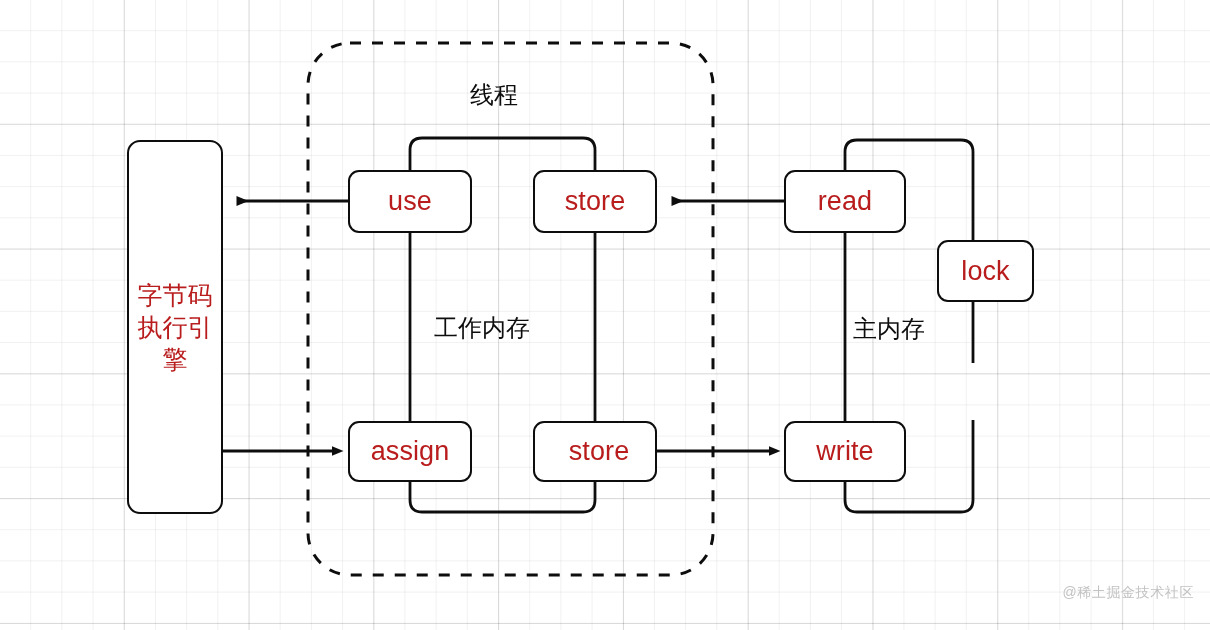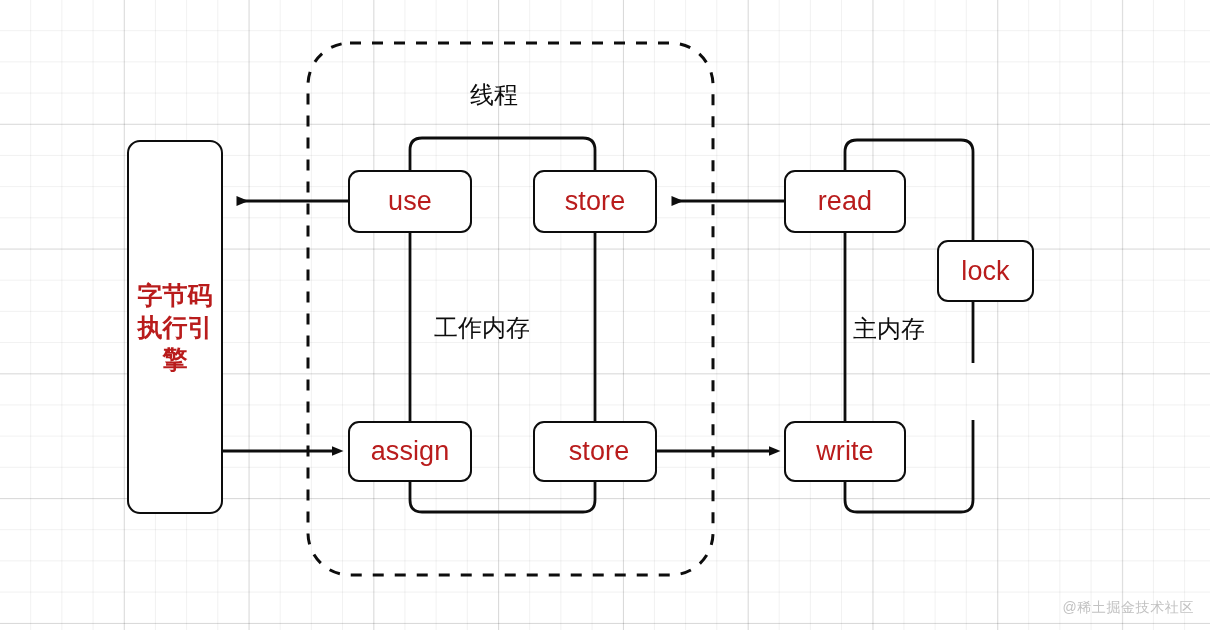--- a/index.html
+++ b/index.html
@@ -61,21 +61,21 @@
     position: absolute;
     color: #0d0d0d;
     font-size: 24px;
     text-align: left;
     white-space: nowrap;
     z-index: 4;
   }
   .watermark {
     position: absolute;
     right: 16px;
-    bottom: 13px;
+    bottom: 28px;
     font-size: 14px;
     color: #c2c2c2;
     letter-spacing: 0.6px;
     white-space: nowrap;
     z-index: 5;
     text-align: right;
   }
 </style>
 </head>
 <body>
@@ -112,21 +112,21 @@
 
     <path d="M 845,233 L 845,423" fill="none" stroke="#0d0d0d" stroke-width="2.8"></path>
 
     <path d="M 845,170 L 845,152 Q 845,140 857,140 L 961,140 Q 973,140 973,152 L 973,240" fill="none" stroke="#0d0d0d" stroke-width="2.8" stroke-linecap="butt"></path>
 
     <path d="M 845,482 L 845,500 Q 845,512 857,512 L 961,512 Q 973,512 973,500 L 973,420" fill="none" stroke="#0d0d0d" stroke-width="2.8" stroke-linecap="butt"></path>
 
     <path d="M 973,302 L 973,363" fill="none" stroke="#0d0d0d" stroke-width="2.8"></path>
   </svg>
 
-  <div class="node" style="left:127px; top:140px; width:96px; height:374px; border-radius:13px;font-weight:bold;">
+  <div class="node" style="left:127px; top:140px; width:96px; height:374px; border-radius:13px;">
     <span class="engine-label">字节码
 执行引
 擎</span>
   </div>
 
   <div class="node" style="left:348px; top:170px; width:124px; height:63px;">
     <span class="node-label">use</span>
   </div>
 
   <div class="node" style="left:533px; top:170px; width:124px; height:63px;">

